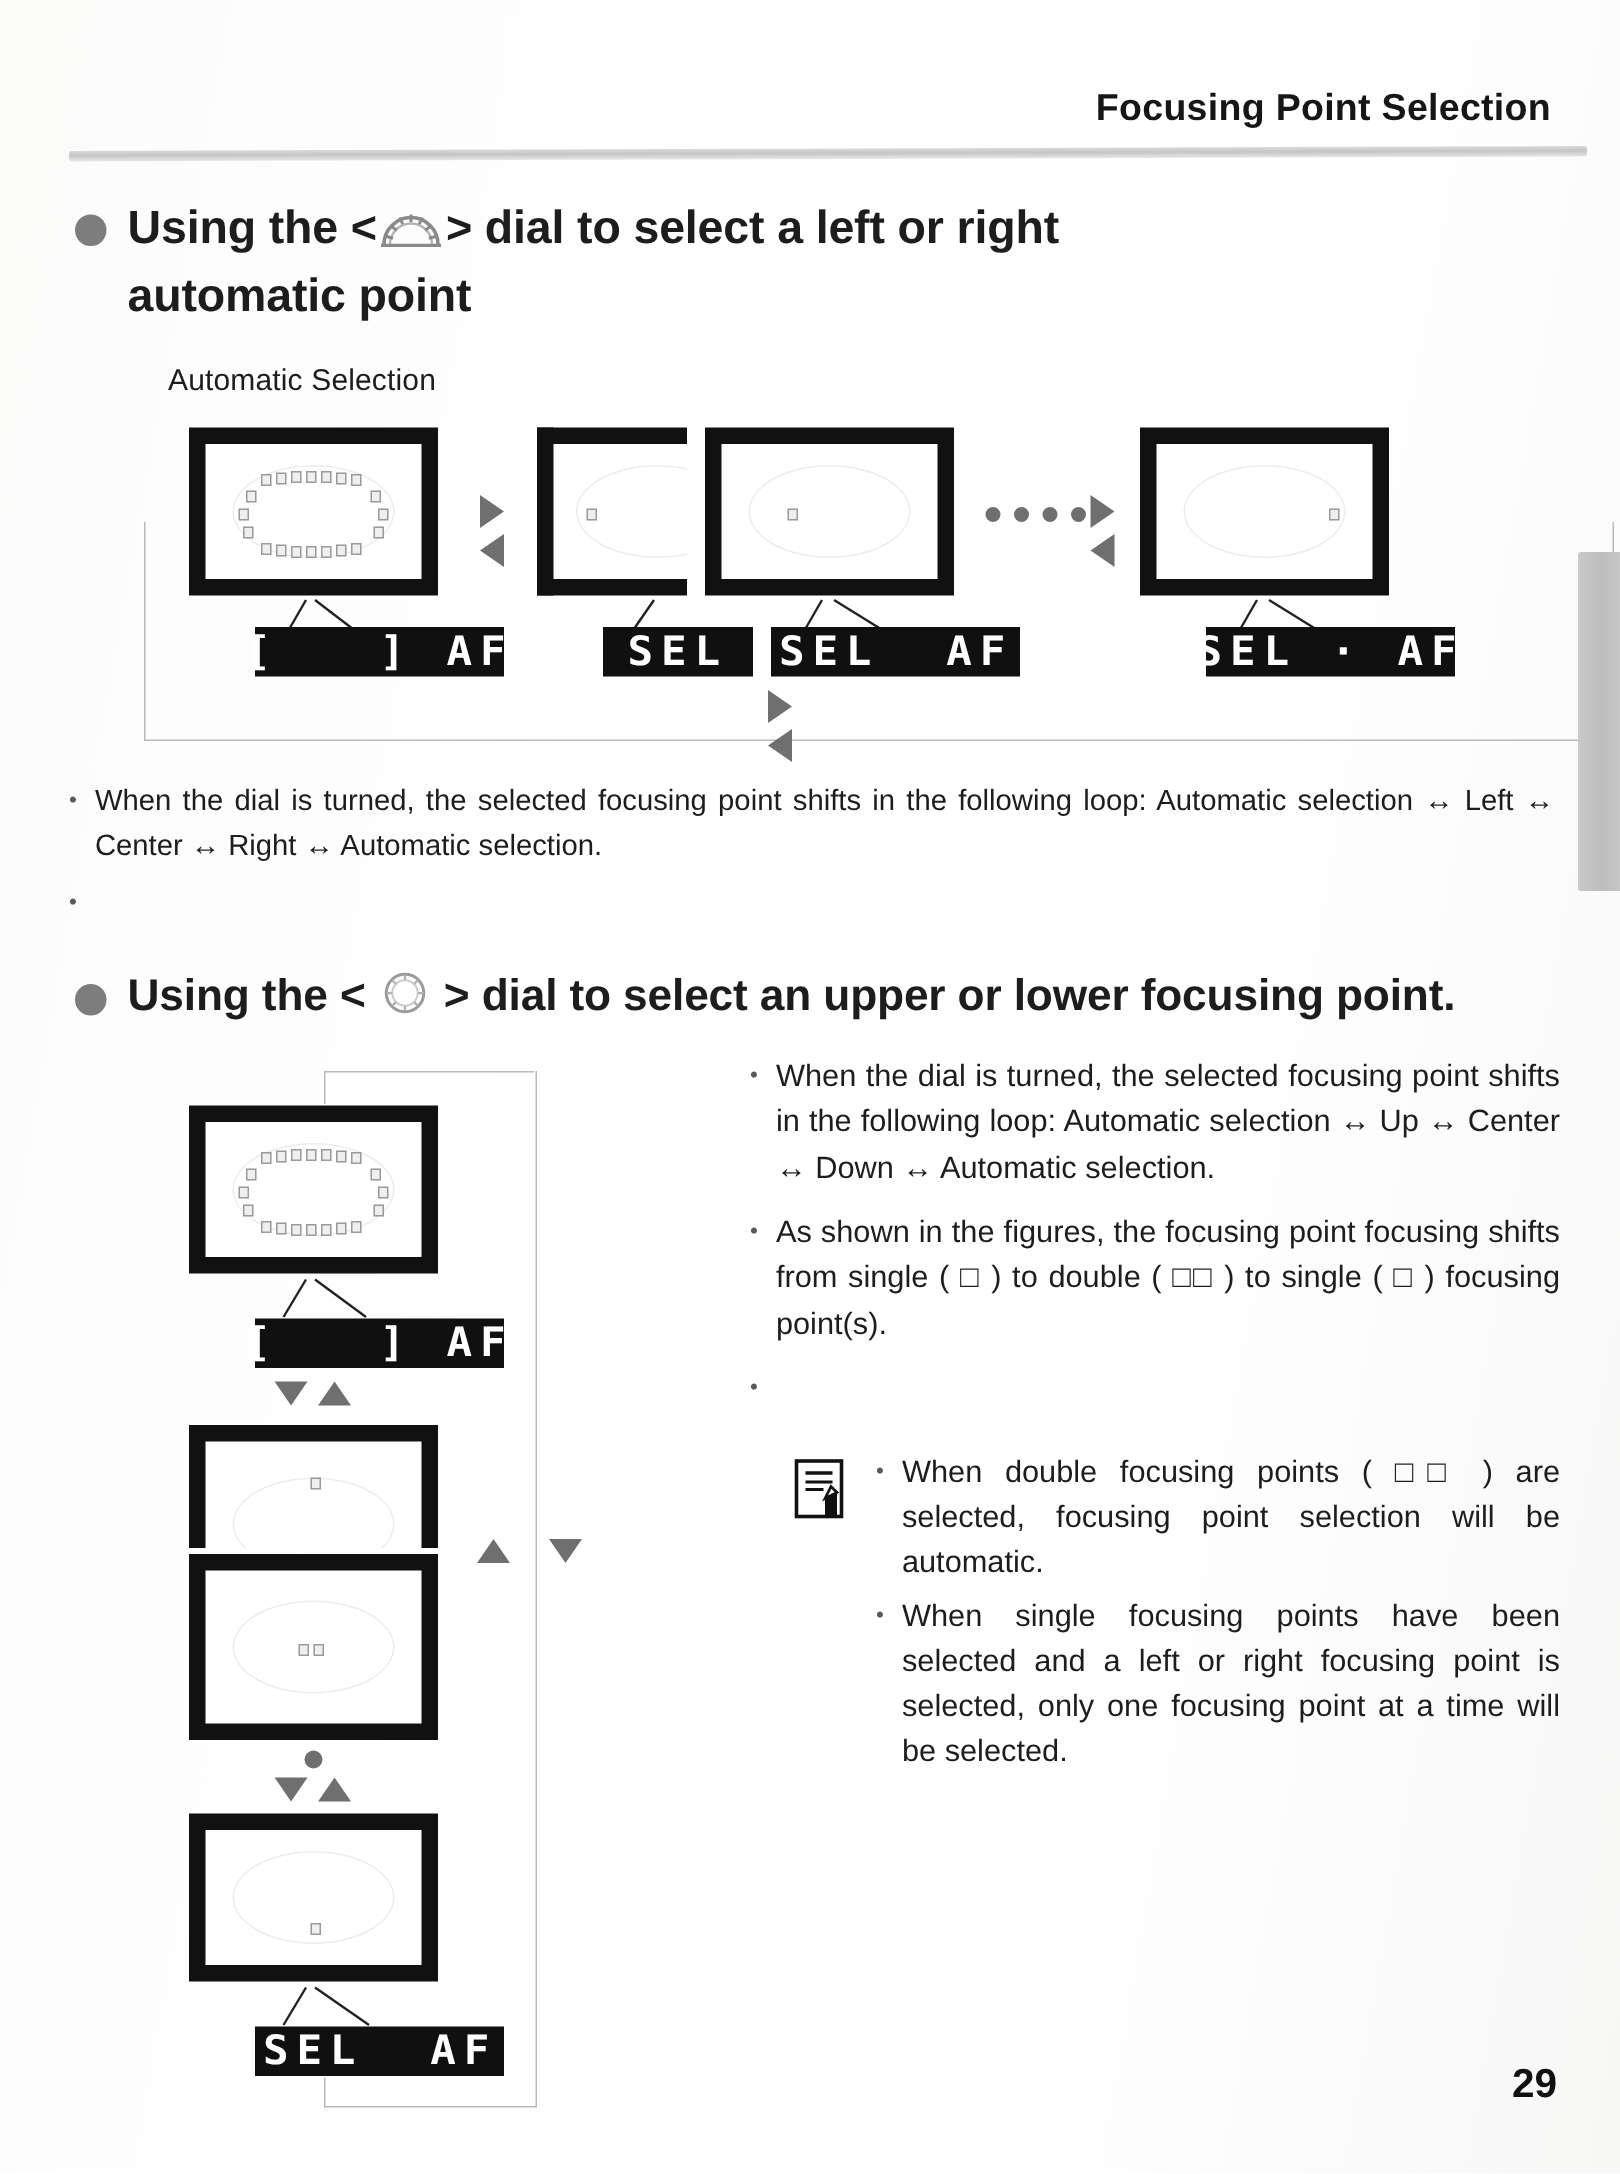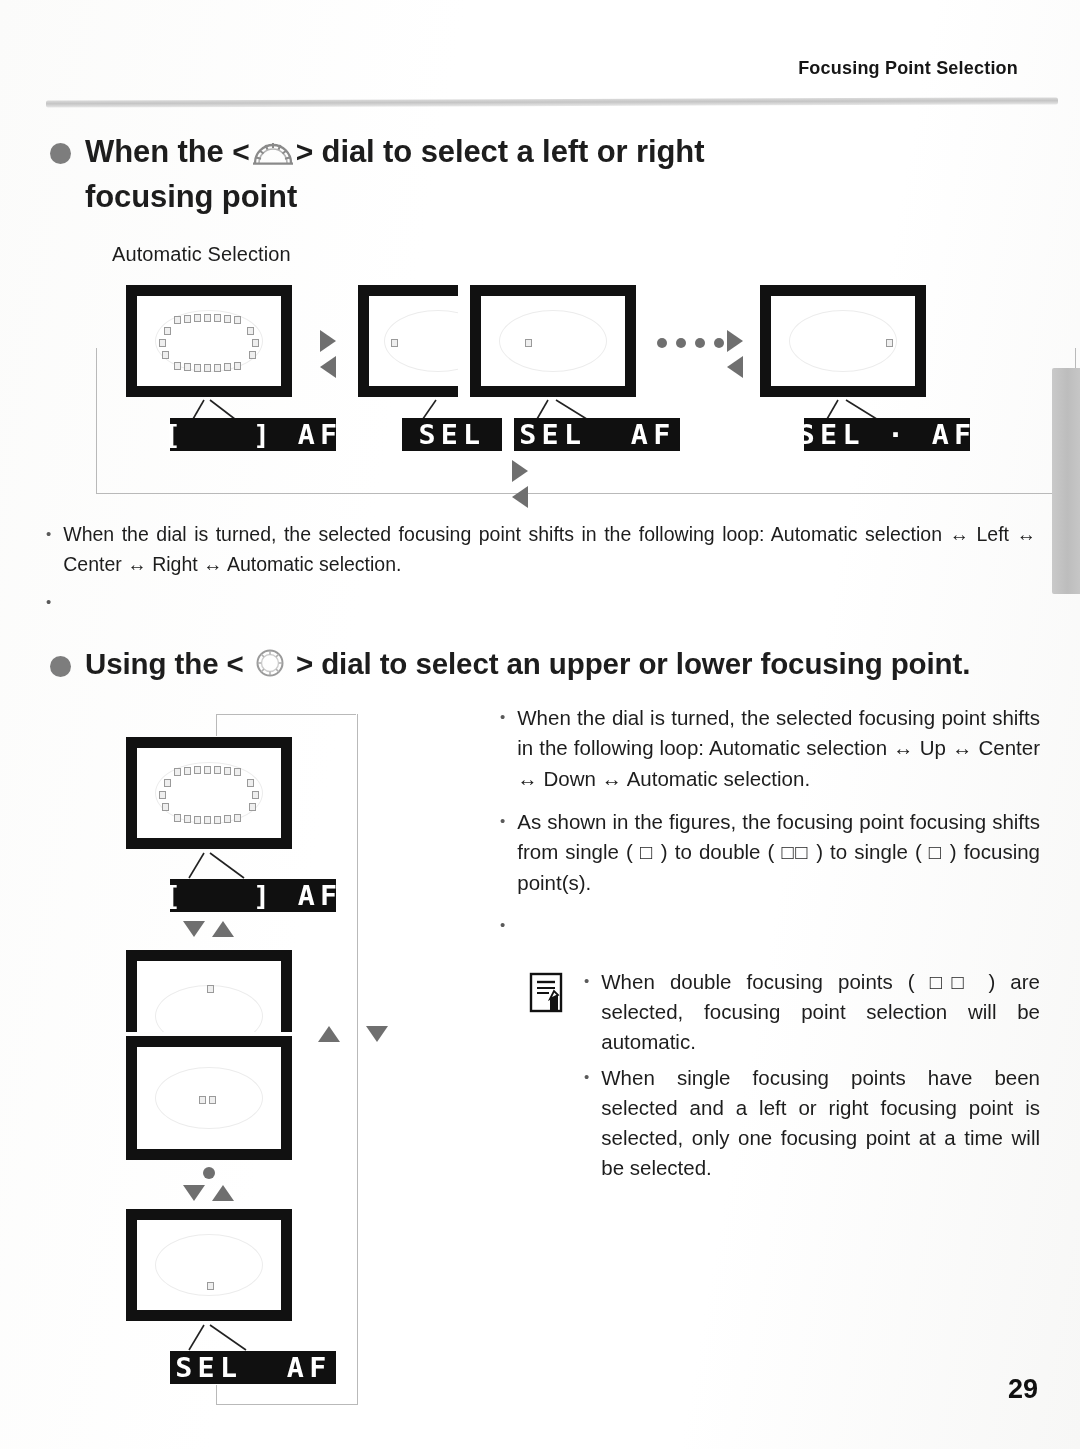--- a/index.html
+++ b/index.html
@@ -14,22 +14,22 @@
     color: #1a1a1a;
     overflow: hidden;
   }
   .page {
     position: absolute; inset: 0;
     background: linear-gradient(100deg, #fbfbfa 0%, #ffffff 35%, #ffffff 70%, #f7f7f6 100%);
   }
 
   
   .header-title {
-    position: absolute; right: 62px; top: 58px;
-    font-size: 18px; font-weight: bold;
+    position: absolute; right: 46px; top: 58px;
+    font-size: 25px; font-weight: bold;
     letter-spacing: .2px;
     color: #161616;
   }
   .header-rule {
     position: absolute; left: 46px; right: 22px; top: 99px;
     height: 7px;
     background: linear-gradient(180deg,#d8d8d8 0%, #c2c2c2 45%, #e6e6e6 100%);
     border-radius: 2px;
     transform: rotate(-0.18deg);
     opacity: .95;
@@ -148,37 +148,37 @@
 <body>
 
 <div class="page">
 
   <div class="header-title">Focusing Point Selection</div>
   <div class="header-rule"></div>
 
   <div class="sec-head" style="left:50px; top:132px;">
     <div class="bullet-dot"></div>
     <div class="sec-head-text">
-      <span>When the </span><span style="font-size:30px;">&lt;</span><span class="glyph-main-dial">
+      <span>Using the </span><span style="font-size:30px;">&lt;</span><span class="glyph-main-dial">
         <svg width="42" height="27" viewBox="0 0 42 27">
           <path d="M3 24 A18 18 0 0 1 39 24" fill="none" stroke="#8a8a8a" stroke-width="2.4"></path>
           <path d="M7 24 A14 14 0 0 1 35 24" fill="none" stroke="#b4b4b4" stroke-width="1.6"></path>
           <g stroke="#8a8a8a" stroke-width="2">
             <line x1="21" y1="4" x2="21" y2="9"></line>
             <line x1="13.5" y1="6" x2="15.5" y2="10.5"></line>
             <line x1="28.5" y1="6" x2="26.5" y2="10.5"></line>
             <line x1="7.5" y1="11.5" x2="11.5" y2="14.5"></line>
             <line x1="34.5" y1="11.5" x2="30.5" y2="14.5"></line>
             <line x1="4.2" y1="18.5" x2="9" y2="19.8"></line>
             <line x1="37.8" y1="18.5" x2="33" y2="19.8"></line>
           </g>
           <line x1="1" y1="24.6" x2="41" y2="24.6" stroke="#8a8a8a" stroke-width="2.2"></line>
         </svg>
       </span><span style="font-size:30px;">&gt;</span><span> dial to select a left or right</span>
-      <span class="l2">focusing point</span>
+      <span class="l2">automatic point</span>
     </div>
   </div>
 
   <div class="label-auto-sel">Automatic Selection</div>
 
   <div class="loopline" style="left:96px; top:348px; width:980px; height:146px; border-top:none; border-right:none; border-bottom:1.6px solid #b9b9b9; border-left:1.6px solid #b9b9b9;"></div>
   <div class="loopline" style="left:1060px; top:348px; width:16px; height:146px; border:none; border-right:1.6px solid #b9b9b9; border-bottom:1.6px solid #b9b9b9;"></div>
   <div class="tri tri-r" style="left:512px; top:460px;"></div>
   <div class="tri tri-l" style="left:512px; top:486px;"></div>
 

